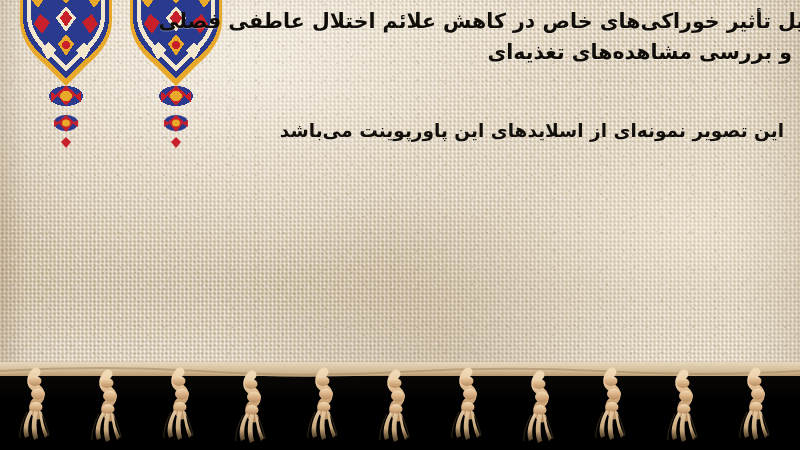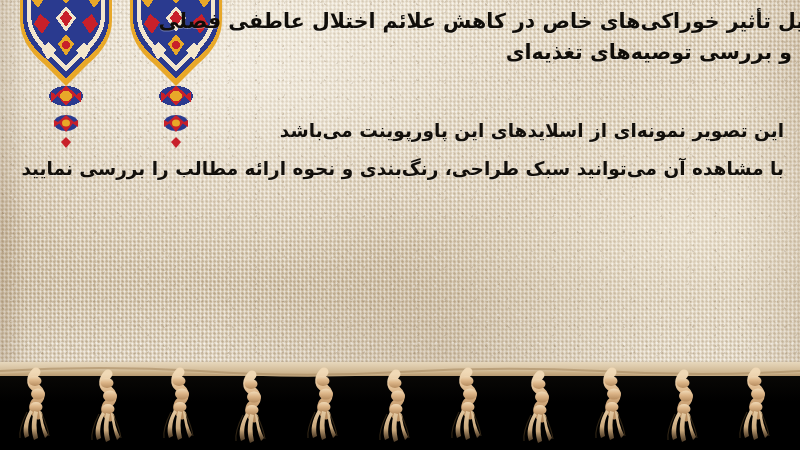--- a/index.html
+++ b/index.html
@@ -243,26 +243,25 @@
       <path d="M48 4 L56 11 L48 21 L40 11 Z" fill="#c8202a"></path>
       <ellipse cx="48" cy="12" rx="4" ry="3.5" fill="#e8a829"></ellipse>
       <path d="M36 9 L42 12 L36 16 Z" fill="#c8202a"></path>
       <path d="M60 9 L54 12 L60 16 Z" fill="#c8202a"></path>
       <path d="M48 26 L53 31 L48 37 L43 31 Z" fill="#c8202a"></path>
     </svg>
   </div>
 
   <div class="title-block">
     <div class="title-line l1">یل تأثیر خوراکی‌های خاص در کاهش علائم اختلال عاطفی فصلی</div>
-    <div class="title-line l2">و بررسی توصیه‌های تغذیه‌ای</div>
+    <div class="title-line l2">و بررسی مشاهده‌های تغذیه‌ای</div>
   </div>
 
   <div class="body-block">
     <div class="body-line">این تصویر نمونه‌ای از اسلایدهای این پاورپوینت می‌باشد</div>
-    <div class="body-line">با مشاهده آن می‌توانید سبک طراحی، رنگ‌بندی و نحوه ارائه مطالب را بررسی نمایید</div>
   </div>
 
   <div class="black-floor"></div>
 
   <div class="fringe-band">
     <div class="fringe-edge"></div>
     <svg width="800" height="88" viewBox="0 0 800 88" xmlns="http://www.w3.org/2000/svg" style="position:absolute;left:0;top:0">
       <defs>
         <linearGradient id="knotG" x1="0" y1="0" x2="0" y2="1">
           <stop offset="0%" stop-color="#f0d9b6"></stop>

